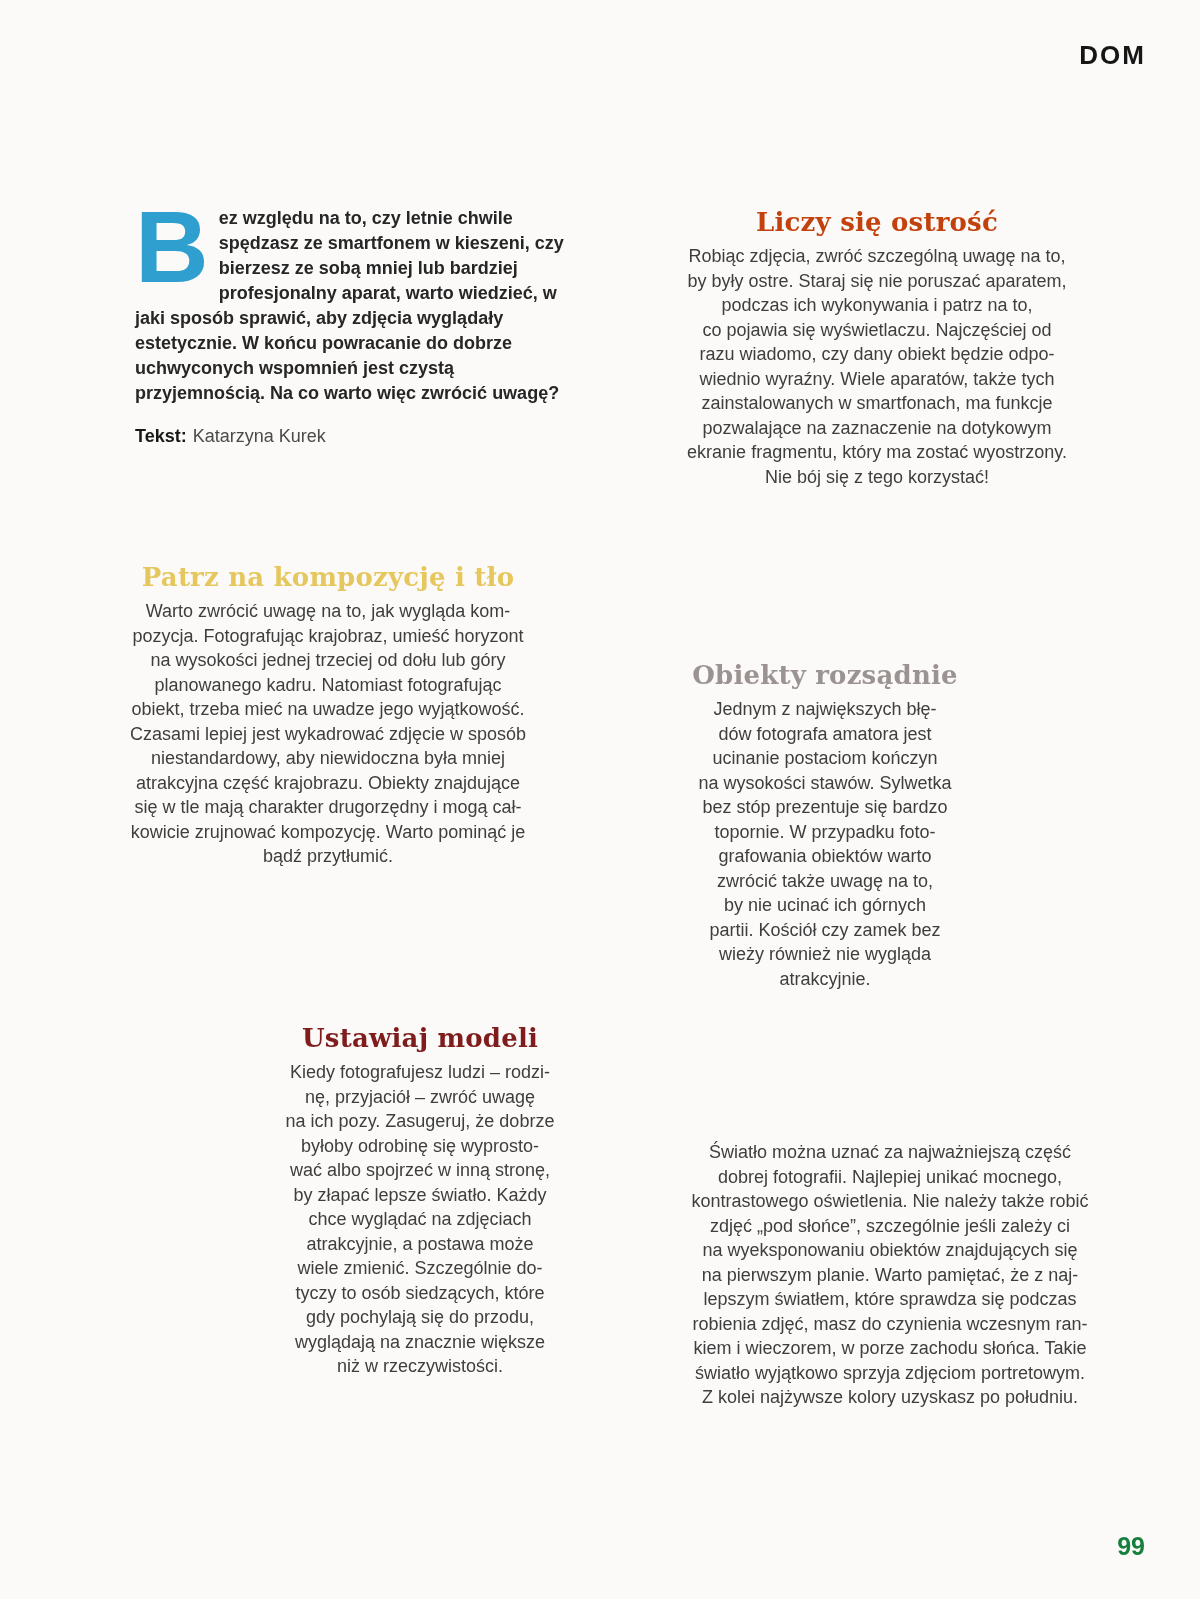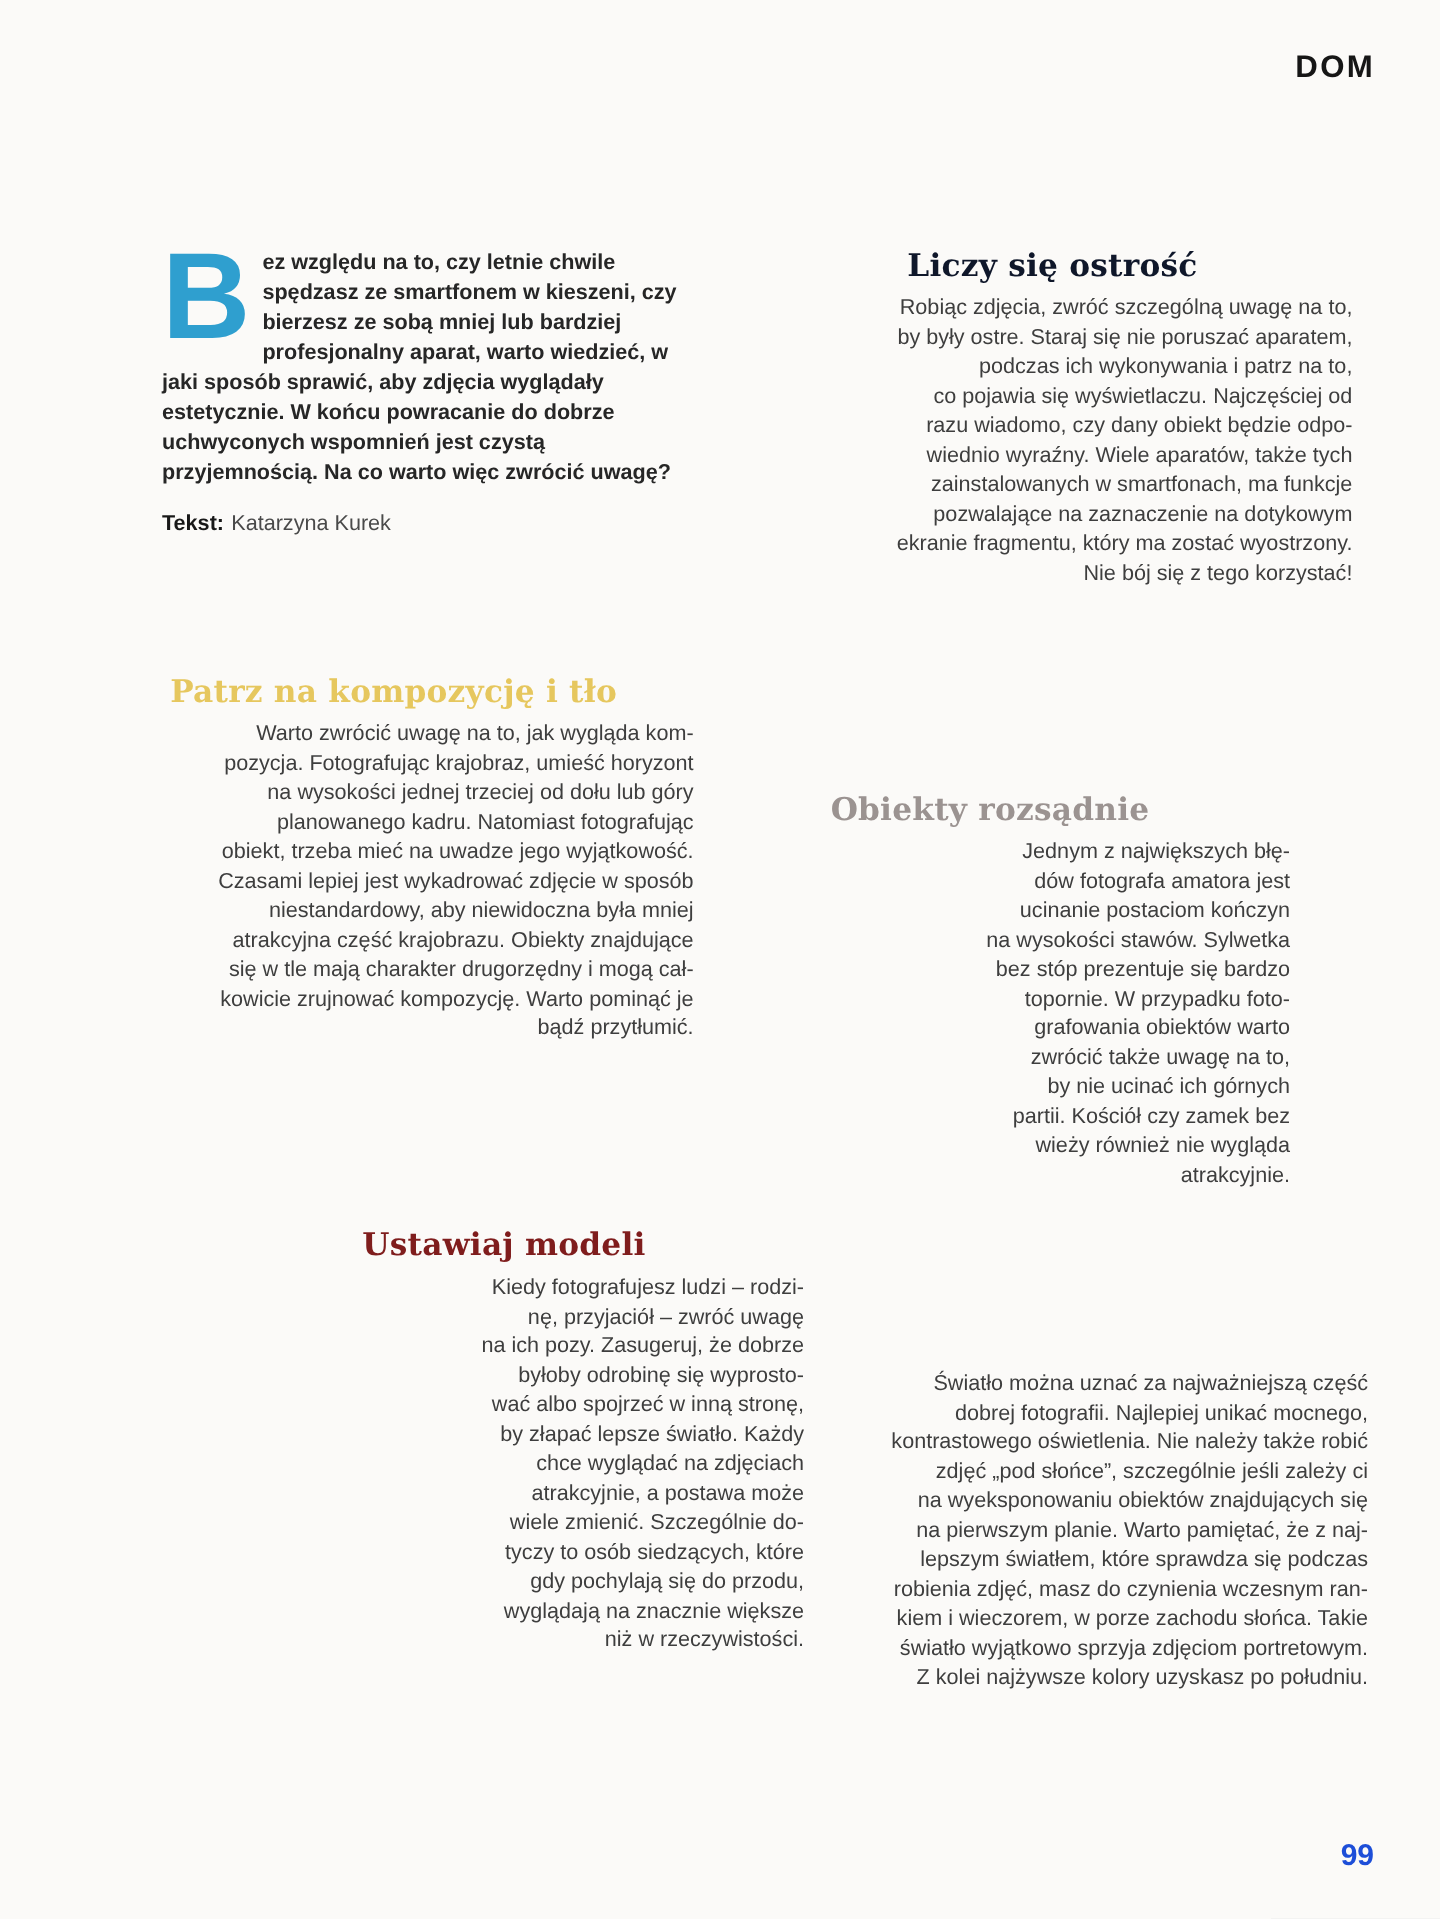--- a/index.html
+++ b/index.html
@@ -66,54 +66,53 @@
     font-size: 26px;
     line-height: 30px;
     letter-spacing: 0.2px;
   }
   .section-body {
     margin: 0;
     font-size: 18px;
     line-height: 24.5px;
     color: #3e3e3e;
     white-space: pre-line;
-    text-align: right;
   }
 
   .sec-sharpness   { left: 627px; top: 207px;  width: 500px; }
   .sec-composition { left: 78px;  top: 562px;  width: 500px; }
   .sec-framing     { left: 575px; top: 660px;  width: 500px; }
   .sec-models      { left: 170px; top: 1023px; width: 500px; }
   .sec-light       { left: 640px; top: 1140px; width: 500px; }
 
   .folio {
     right: 55px;
     top: 1532px;
     font-size: 25px;
     font-weight: 700;
-    color: #1d4ed8;
+    color: #15803d;
   }
 </style>
 </head>
 <body>
 
 <div class="page">
 
   <div class="abs masthead">DOM</div>
 
   <div class="abs intro">
     <span class="dropcap" style="color: rgb(47, 159, 207);">B</span><span>ez względu na to, czy letnie chwile spędzasz ze smartfonem w kieszeni, czy bierzesz ze sobą mniej lub bardziej profesjonalny aparat, warto wiedzieć, w jaki sposób sprawić, aby zdjęcia wyglądały estetycznie. W końcu powracanie do dobrze uchwyconych wspomnień jest czystą przyjemnością. Na co warto więc zwrócić uwagę?</span>
   </div>
 
   <div class="abs byline">
     <span class="label">Tekst:</span><span>Katarzyna Kurek</span>
   </div>
 
   <div class="abs section sec-sharpness">
-    <h2 class="section-title" style="color: #0f172a;">Liczy się ostrość</h2>
+    <h2 class="section-title" style="color: #c2410c;">Liczy się ostrość</h2>
     <p class="section-body">Robiąc zdjęcia, zwróć szczególną uwagę na to,
 by były ostre. Staraj się nie poruszać aparatem,
 podczas ich wykonywania i patrz na to,
 co pojawia się wyświetlaczu. Najczęściej od
 razu wiadomo, czy dany obiekt będzie odpo-
 wiednio wyraźny. Wiele aparatów, także tych
 zainstalowanych w smartfonach, ma funkcje
 pozwalające na zaznaczenie na dotykowym
 ekranie fragmentu, który ma zostać wyostrzony.
 Nie bój się z tego korzystać!</p>

